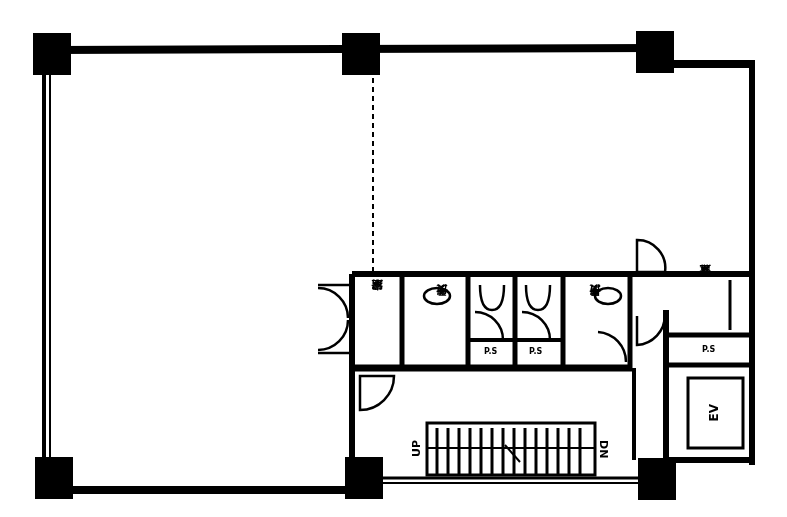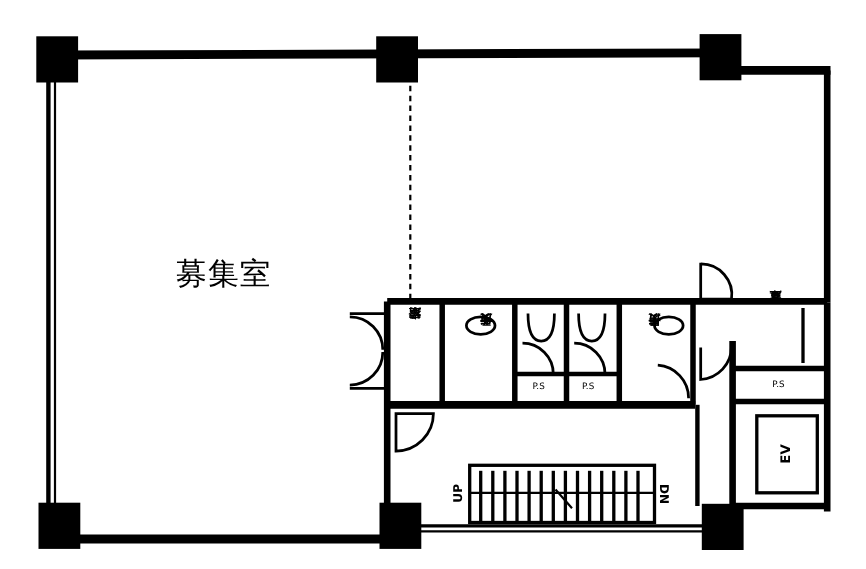--- a/index.html
+++ b/index.html
@@ -3,21 +3,21 @@
 <meta charset="utf-8">
 <style>
   html, body { margin:0; padding:0; background:#ffffff; }
   body { width:787px; height:517px; position:relative; overflow:hidden;
          font-family:"DejaVu Sans", sans-serif; }
   .plan { position:absolute; left:0; top:0; width:787px; height:517px; }
   .room-label { position:absolute; font-family:"DejaVu Sans", sans-serif; color:#000; }
   .main-label { left:160px; top:230px; font-size:28px; letter-spacing:1px; }
   .vlabel { position:absolute; font-size:11px; font-weight:bold; writing-mode:vertical-rl;
             transform:rotate(180deg); color:#000; line-height:1; }
-  .smalllabel { position:absolute; font-size:8px; font-weight:normal; color:#000; }
+  .smalllabel { position:absolute; font-size:8px; font-weight:bold; color:#000; }
 </style>
 </head>
 <body>
 
 <div class="plan">
   <svg width="787" height="517" viewBox="0 0 787 517" xmlns="http://www.w3.org/2000/svg">
 
     <g stroke="#000" fill="none">
 
       <line x1="55" y1="50" x2="655" y2="48" stroke-width="8"></line>
@@ -104,21 +104,20 @@
         <line x1="536" y1="428" x2="536" y2="475"></line>
         <line x1="547" y1="428" x2="547" y2="475"></line>
         <line x1="558" y1="428" x2="558" y2="475"></line>
         <line x1="569" y1="428" x2="569" y2="475"></line>
         <line x1="580" y1="428" x2="580" y2="475"></line>
       </g>
       <line x1="505" y1="445" x2="520" y2="462" stroke-width="2"></line>
     </g>
   </svg>
 
-  <div class="room-label main-label">募集室</div>
 
   <div class="vlabel" style="left:372px; top:300px;">給湯室</div>
   <div class="vlabel" style="left:437px; top:305px;">女子便所</div>
   <div class="vlabel" style="left:590px; top:305px;">男子便所</div>
   <div class="vlabel" style="left:700px; top:285px;">倉庫室</div>
 
   <div class="smalllabel" style="left:484px; top:347px;">P.S</div>
   <div class="smalllabel" style="left:529px; top:347px;">P.S</div>
   <div class="smalllabel" style="left:702px; top:345px;">P.S</div>
 

